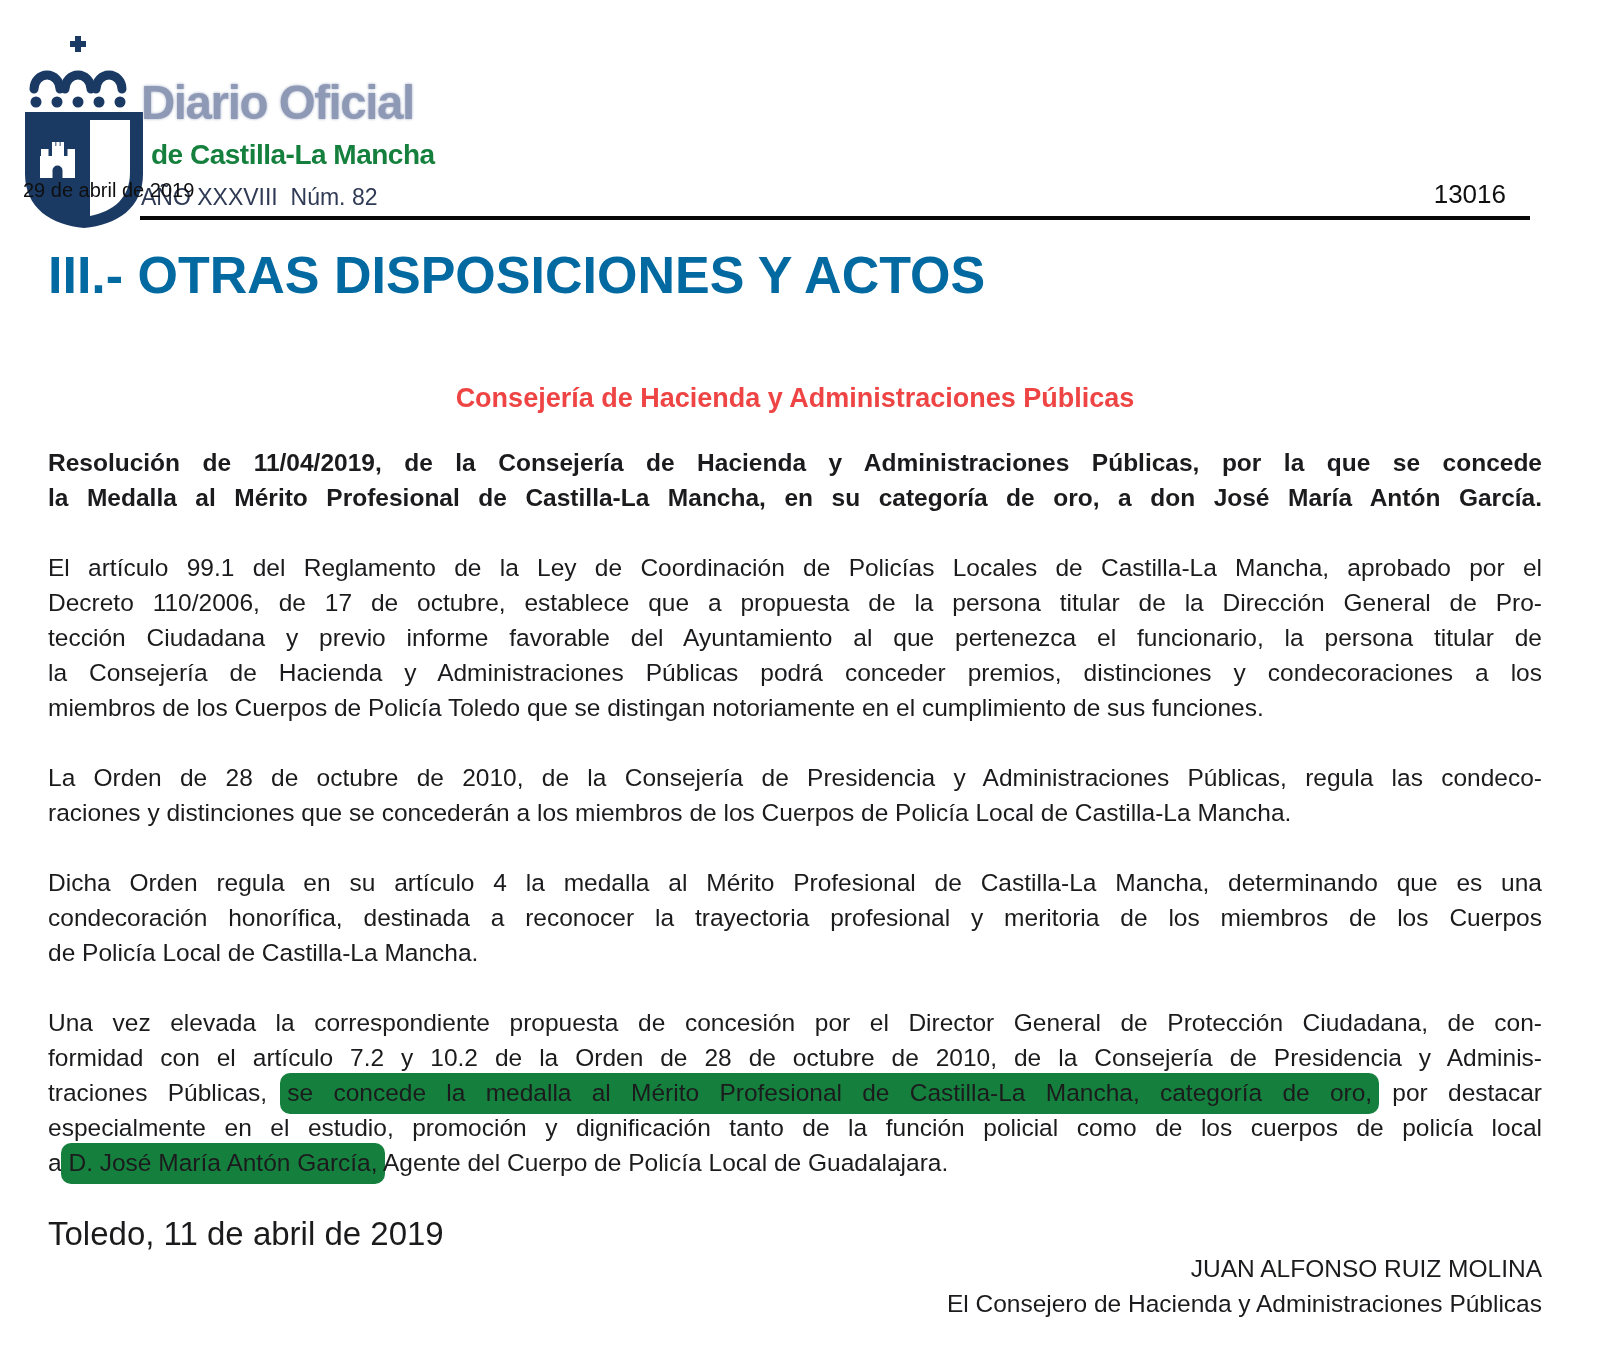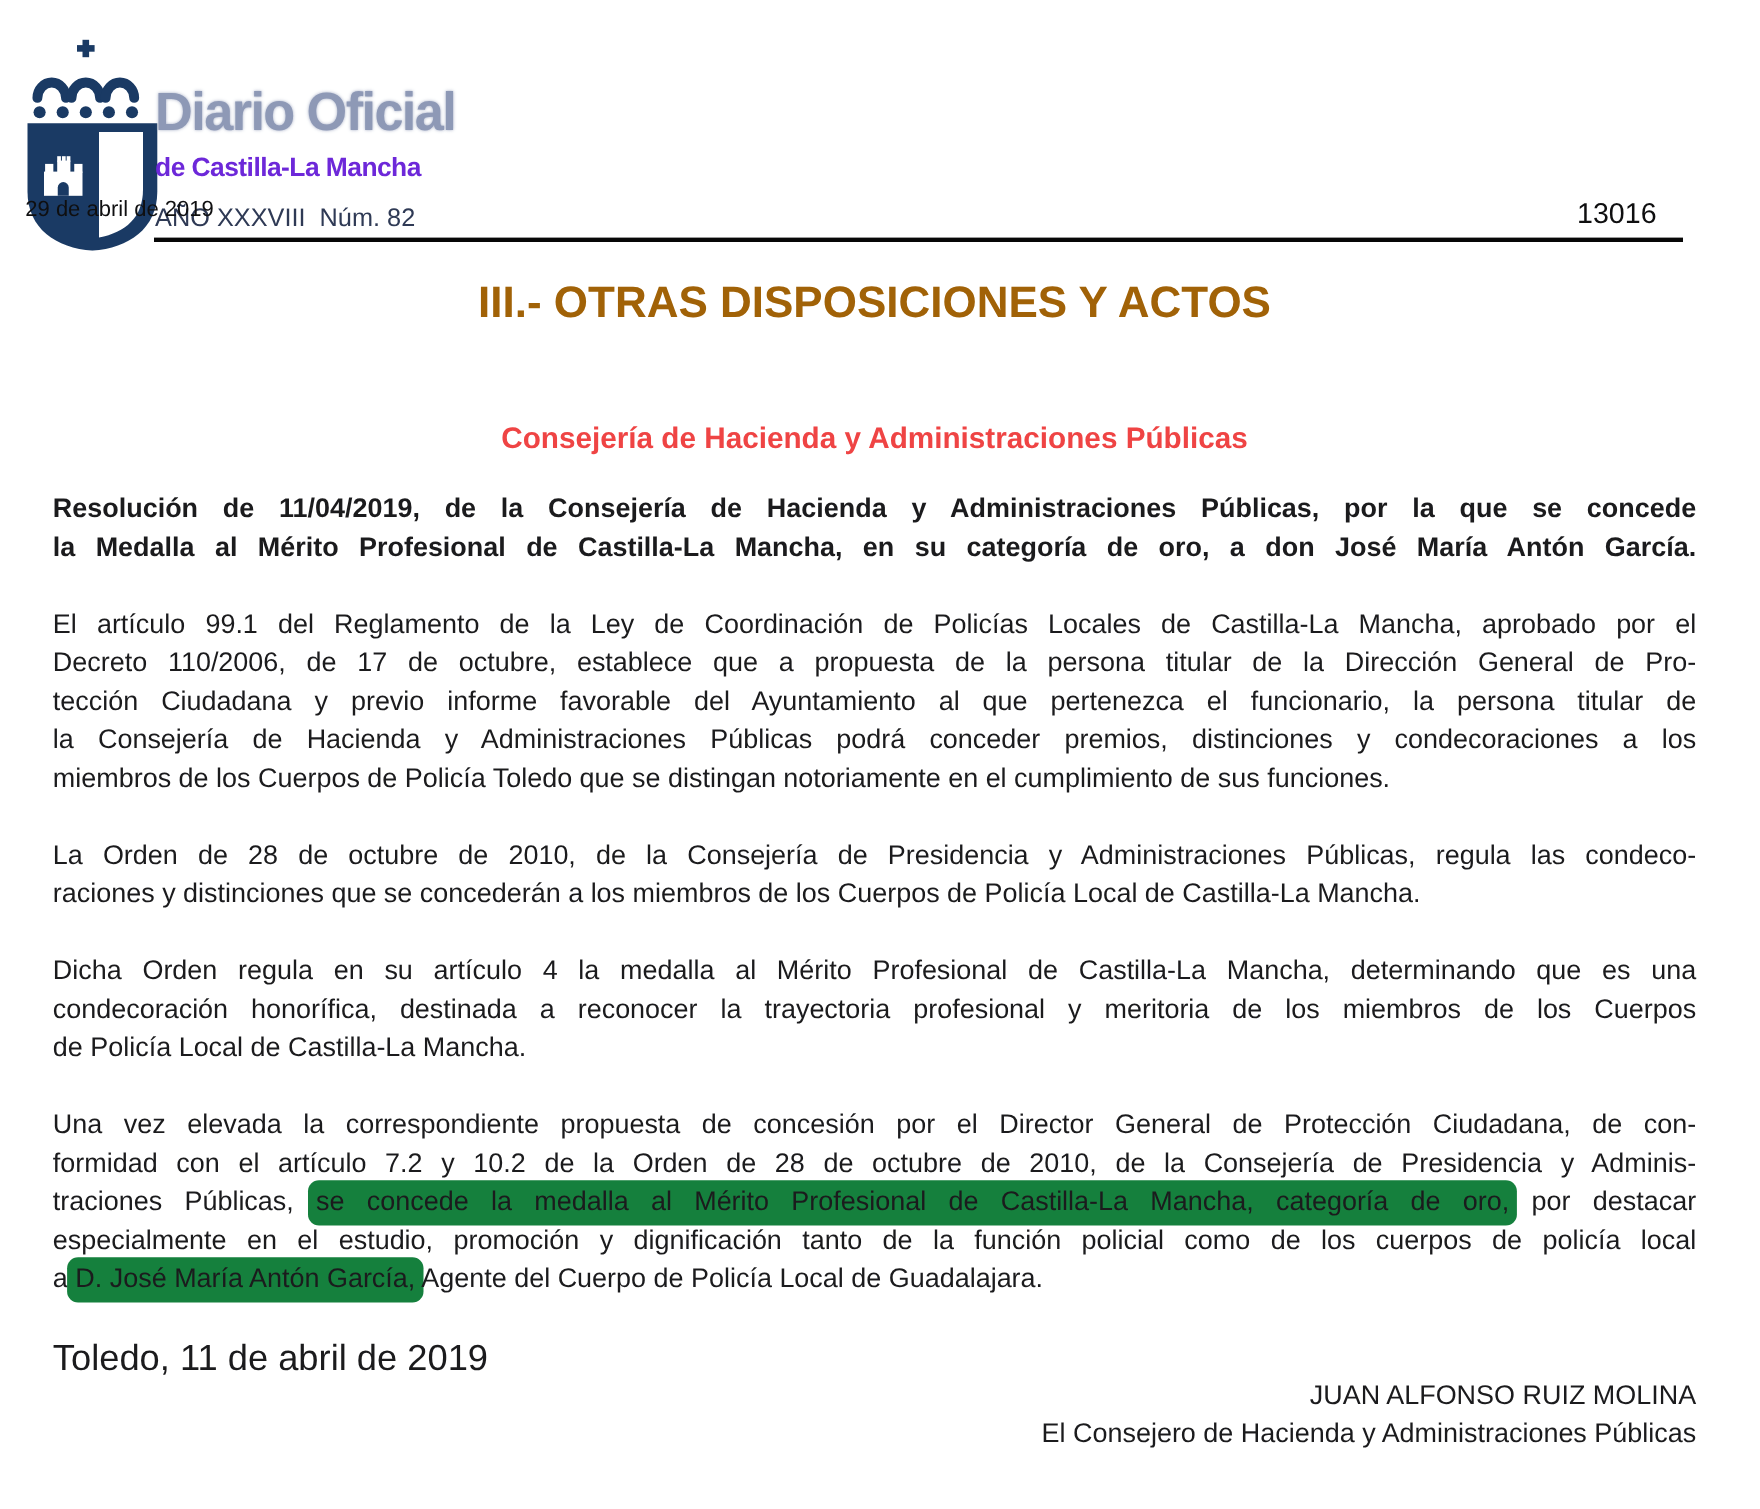--- a/index.html
+++ b/index.html
@@ -11,31 +11,31 @@
   
   .masthead { position:absolute; left:0; top:0; right:0; height:240px; }
   .coat { position:absolute; left:22px; top:36px; width:126px; height:192px; }
   .logo-title {
     position:absolute; left:141px; top:74px;
     font-size:49px; font-weight:bold; letter-spacing:-1.5px;
     color:#8e99b6; text-shadow:0 0 3px rgba(142,153,182,.85);
     transform:scaleX(.97); transform-origin:0 0; white-space:nowrap;
   }
   .logo-subtitle {
-    position:absolute; left:141px; top:139px;
-    font-size:24px; font-weight:bold; letter-spacing:-0.5px; color:#6d28d9; white-space:nowrap;
+    position:absolute; left:151px; top:139px;
+    font-size:28px; font-weight:bold; letter-spacing:-0.5px; color:#15803d; white-space:nowrap;
   }
   .issue-line { position:absolute; left:141px; top:184px; font-size:23px; color:#2f3a55; white-space:nowrap; }
   .issue-date { position:absolute; left:0; right:0; top:179px; font-size:20px; color:#0f0f10;padding-left:23px; }
   .page-number { position:absolute; right:94px; top:179px; font-size:26px; color:#0f0f10; }
   .rule { position:absolute; left:140px; right:70px; top:216px; height:4px; background:#070707; }
 
   
   .main { position:absolute; left:48px; right:58px; top:252px; line-height:35px; }
-  .section-title { margin:0; font-size:40px; font-weight:bold; text-align:center; color:#a16207; line-height:46px; }
+  .section-title { margin:0; font-size:52px; font-weight:bold; text-align:left; color:#0369a1; line-height:46px; }
   .department { margin:84px 0 0 0; font-size:27px; font-weight:bold; text-align:center; color:#ef4444; line-height:32px; }
 
   .resolution { margin-top:31px; font-weight:bold; font-size:24.5px; }
   .para { margin-top:35px; font-size:24.5px; }
   .line { text-align:justify; text-align-last:justify; }
   .line.last { text-align-last:left; }
   .hl {
     background:#15803d; border-radius:10px;
     padding:6px 7px 8px 7px; margin:0 -7px;
   }

